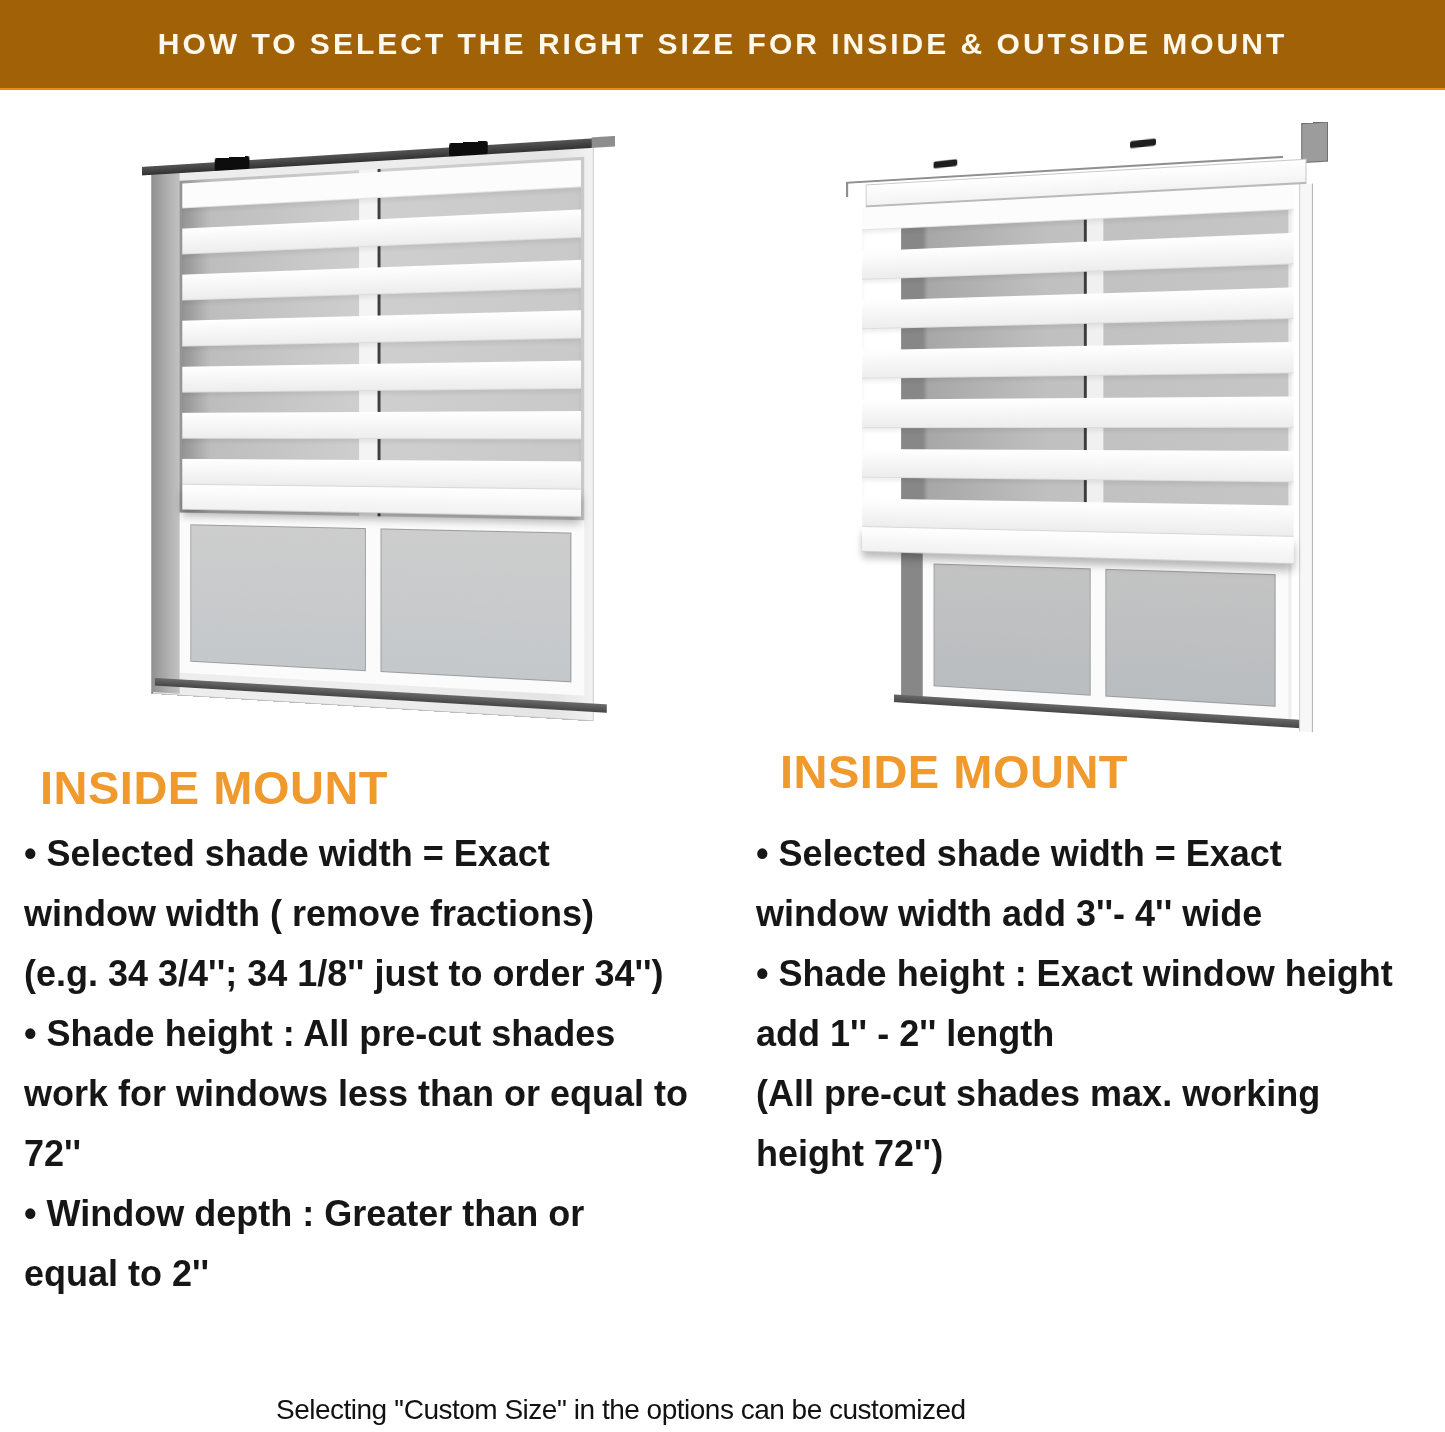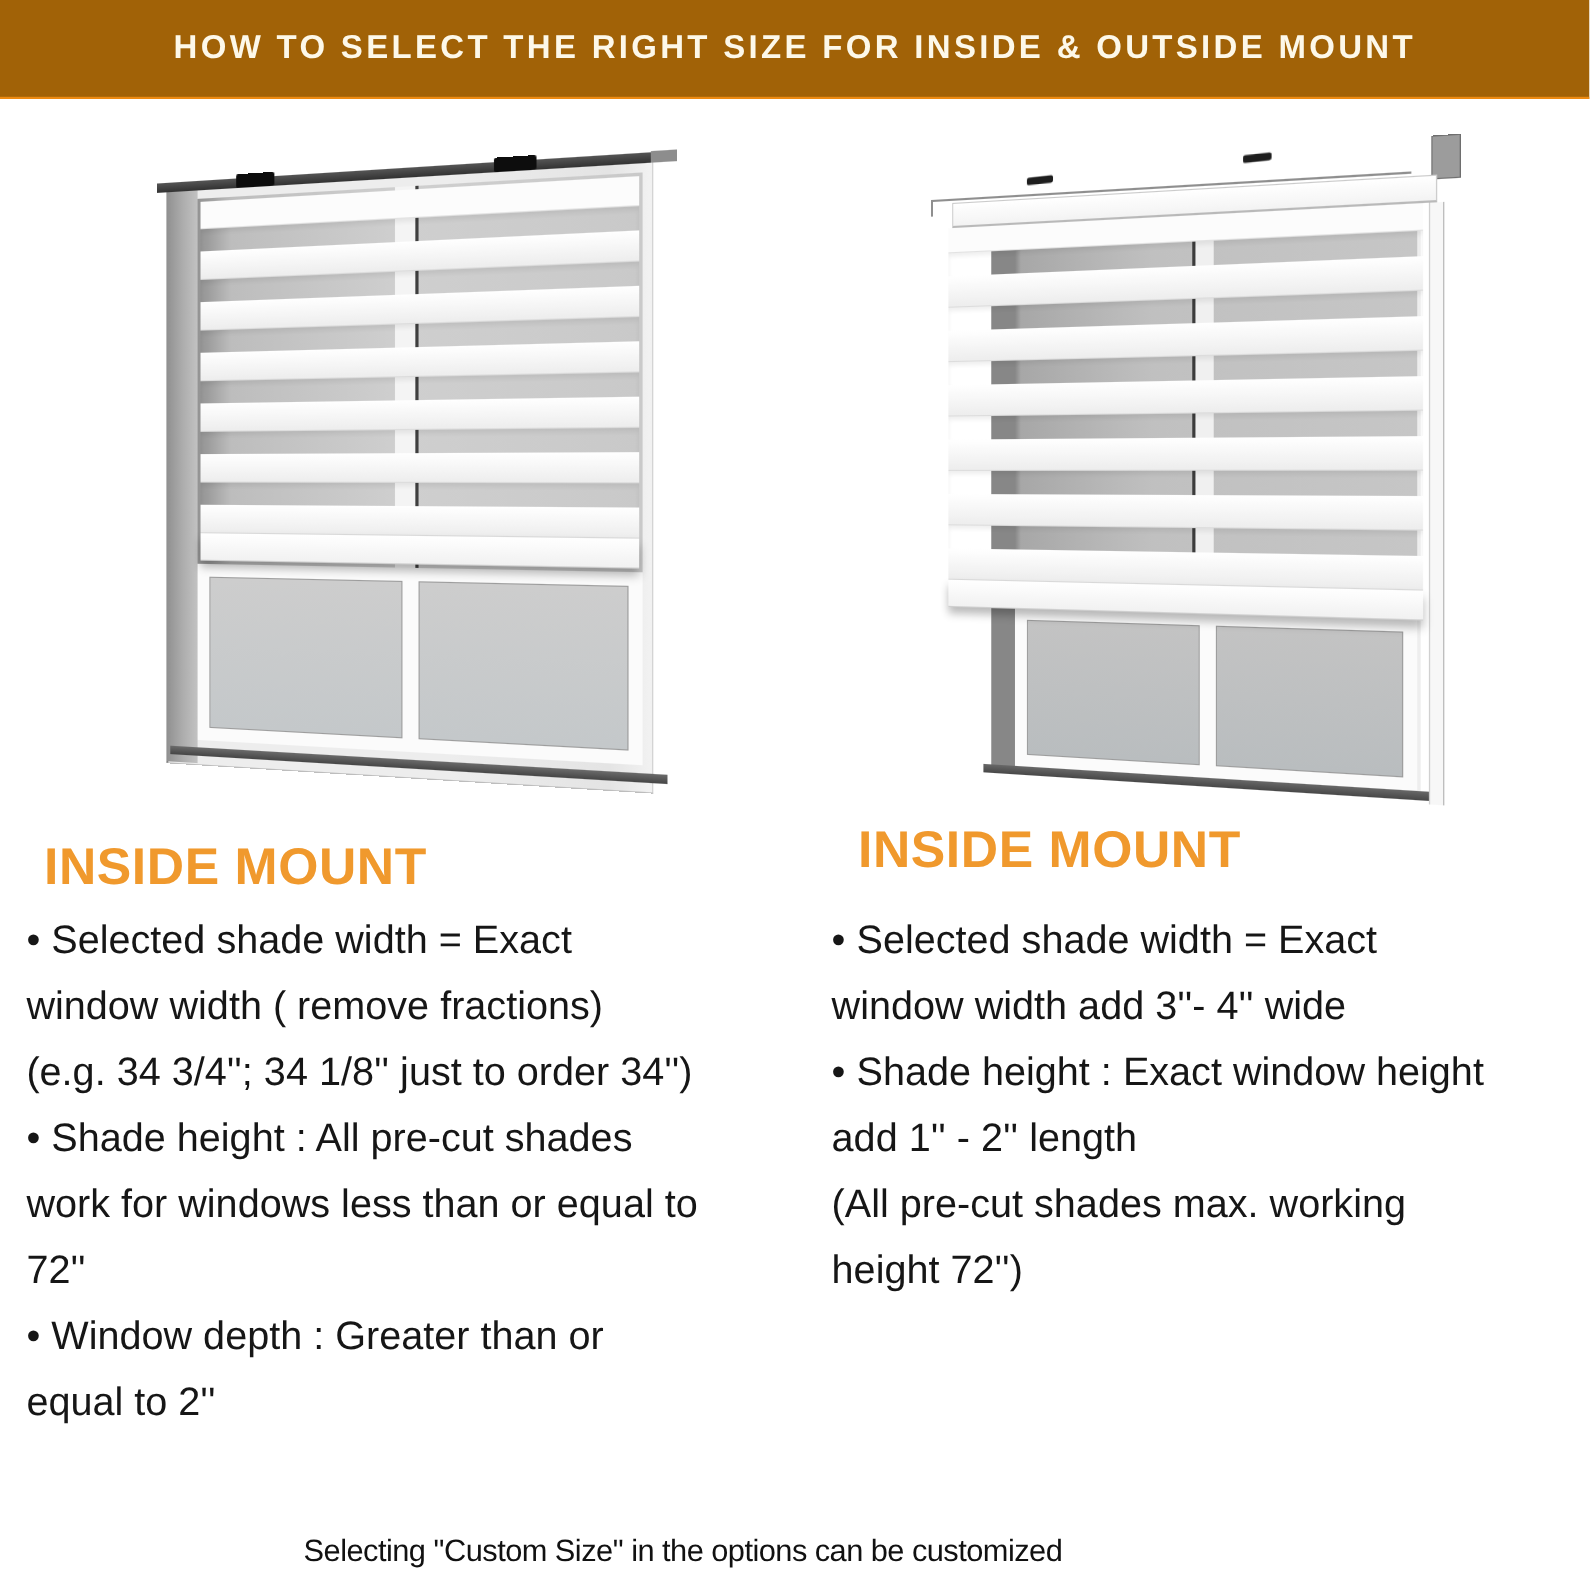--- a/index.html
+++ b/index.html
@@ -119,21 +119,21 @@
 
   
   .mount-heading {
     position:absolute; top:744px; font-size:47px; font-weight:bold;
     color:#F0992D; letter-spacing:0.5px; white-space:nowrap;
   }
   #heading-inside  { left:40px;margin-top:16px; }
   #heading-outside { left:780px; }
   .bullets {
     position:absolute; top:824px; width:700px;
-    font-size:36px; line-height:60px; color:#161616; white-space:pre-line;
+    font-size:36px; line-height:60px; color:#161616; white-space:pre-line;font-weight:bold;
   }
   #bullets-inside  { left:24px; }
   #bullets-outside { left:756px; }
   .footnote {
     position:absolute; left:276px; top:1394px; width:1000px; text-align:left;
     font-size:28px; letter-spacing:-0.5px; color:#111111; white-space:nowrap;
   }
 </style>
 </head>
 <body>

